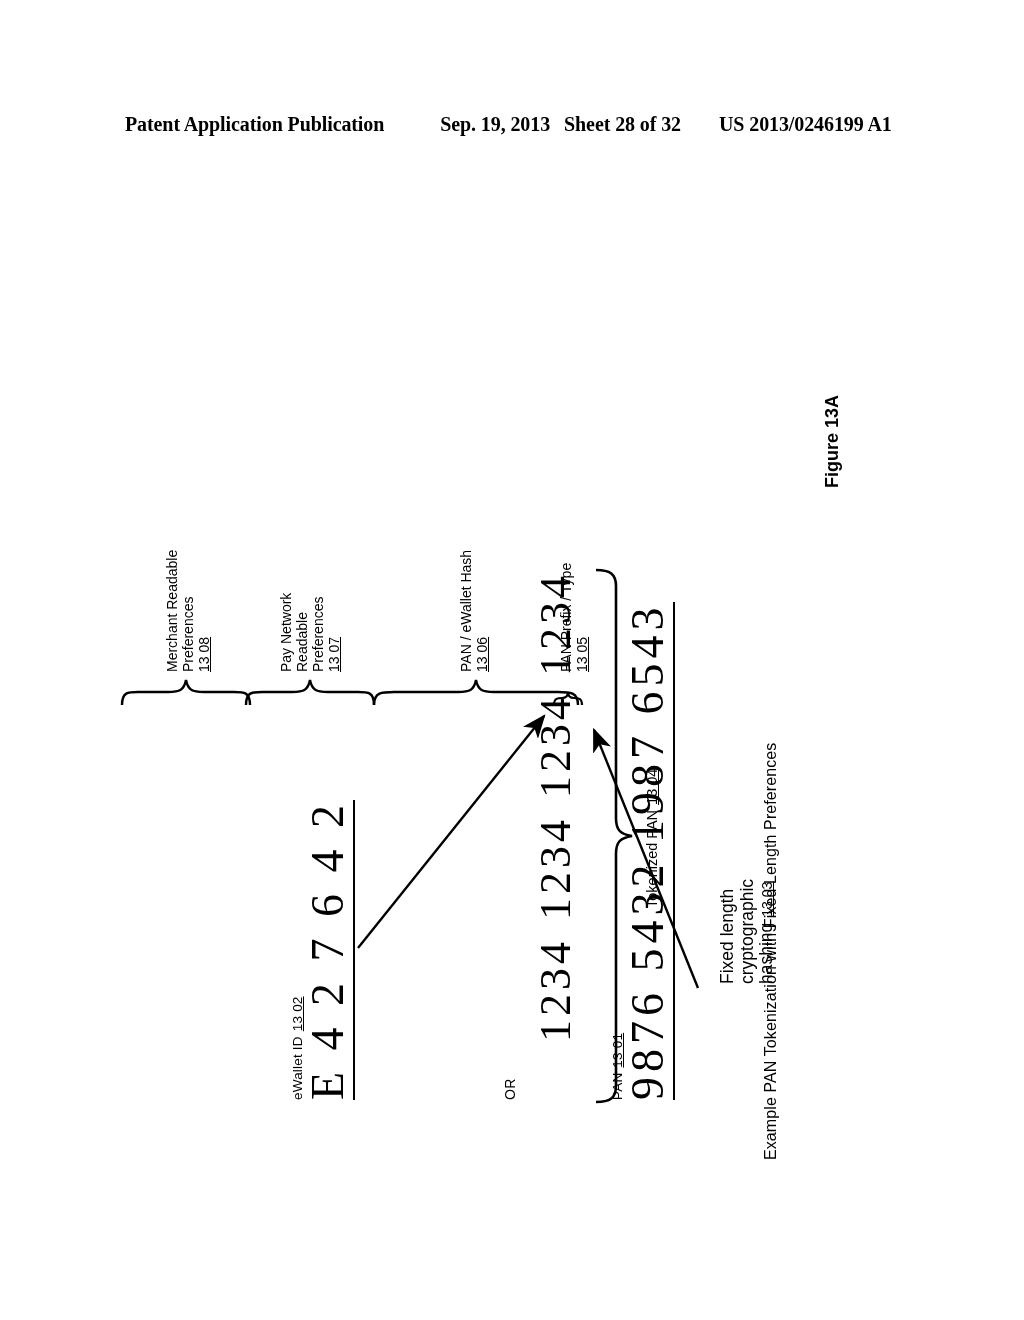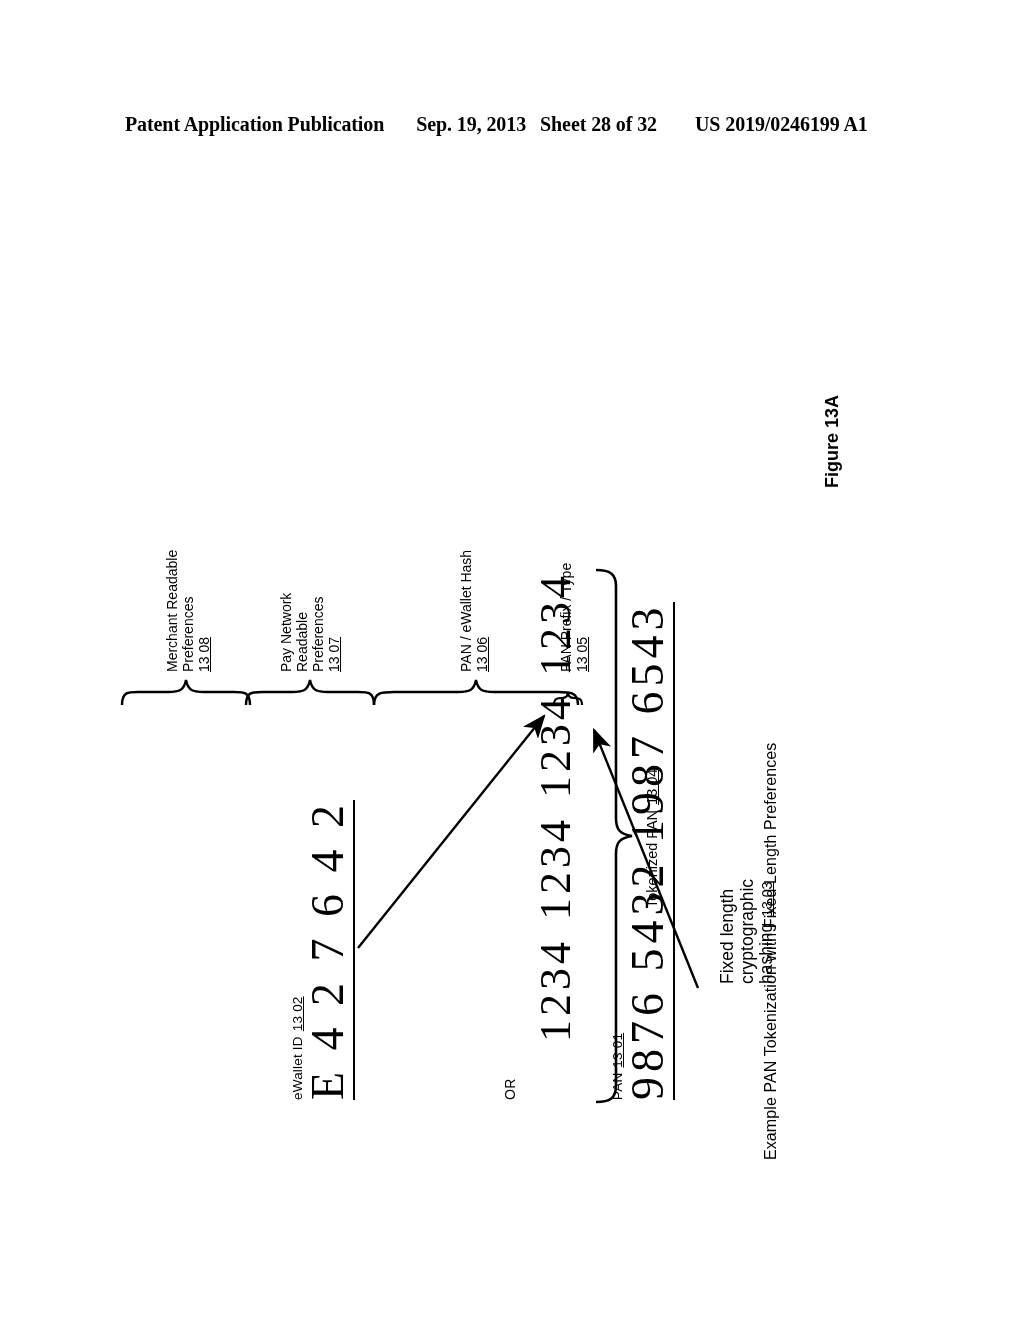--- a/index.html
+++ b/index.html
@@ -25,21 +25,21 @@
     height: 26px;
     font-family: "Liberation Serif", serif;
     font-weight: bold;
     font-size: 20px;
     letter-spacing: -0.1px;
     white-space: nowrap;
     display: flex;
     align-items: baseline;
   }
   #page-header .h-pub   { }
-  #page-header .h-date  { margin-left: 32px; }
+  #page-header .h-date  { margin-left: 56px; }
   #page-header .h-sheet { margin-left: 14px; margin-top: 27px; }
   #page-header .h-num   { margin-left: 38px; }
 
   
   #figure-canvas {
     position: absolute;
     width: 1000px;
     height: 700px;
     left: 50%;
     top: 50%;
@@ -152,21 +152,21 @@
     pointer-events: none;
   }
 </style>
 </head>
 <body>
 
 <div id="page-header">
   <span class="h-pub">Patent Application Publication</span>
   <span class="h-date">Sep. 19, 2013</span>
   <span class="h-sheet">Sheet 28 of 32</span>
-  <span class="h-num">US 2019/0246199 A1</span>
+  <span class="h-num">US 2013/0246199 A1</span>
 </div>
 
 <div id="figure-canvas">
   <div id="figure-inner">
 
     <svg class="overlay" viewBox="0 0 1000 700">
       <defs>
         <marker id="arrowhead" markerWidth="10" markerHeight="8" refX="9" refY="4" orient="auto" markerUnits="strokeWidth">
           <path d="M0,0 L10,4 L0,8 L2.6,4 Z" fill="#000"></path>
         </marker>

